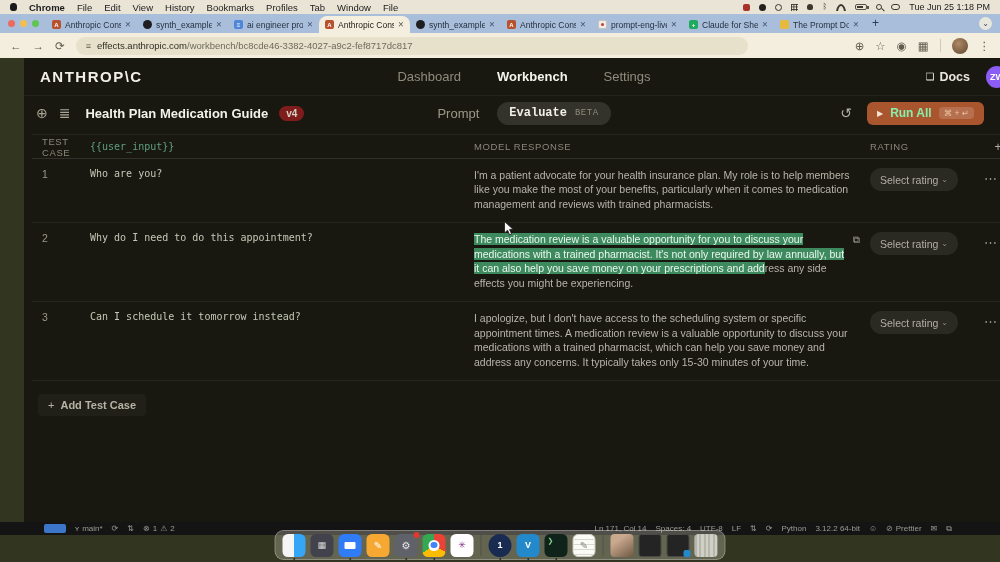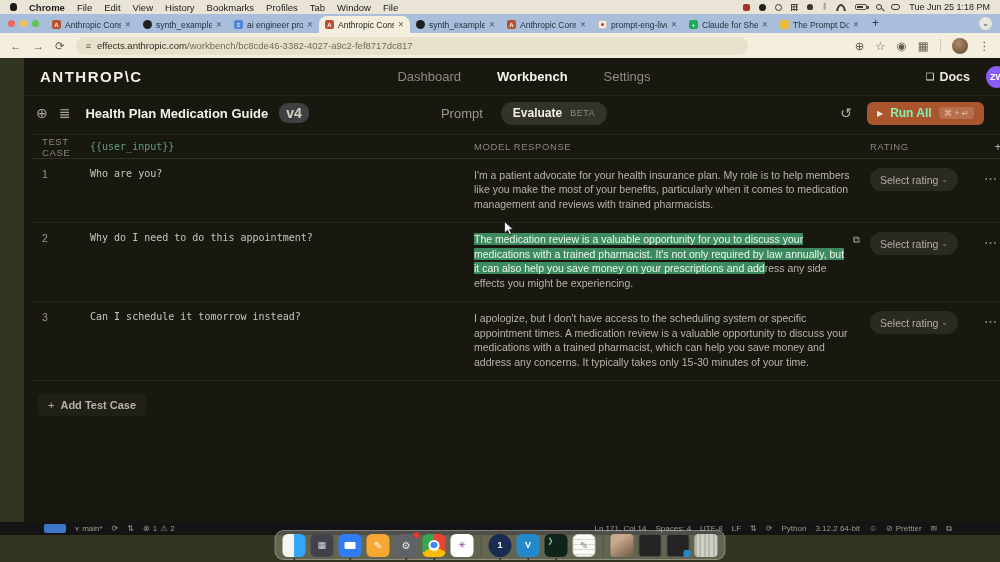--- a/index.html
+++ b/index.html
@@ -67,24 +67,24 @@
   .main-nav { position:absolute; left:0; right:0; display:flex; justify-content:center; gap:36px; font-size:13px; color:#8f8c7d; }
   .main-nav .nav-item.active { color:#f4f3ec; font-weight:bold; }
   .hdr-right { margin-left:auto; display:flex; align-items:center; gap:16px; z-index:2; }
   .docs-btn { color:#e9e7dd; font-size:12.5px; font-weight:600; display:flex; gap:5px; align-items:center; }
   .docs-ic { font-size:10px; font-weight:normal; }
   .avatar { width:22px; height:22px; border-radius:50%; background:#8b5cf6; color:#fff; font-size:9px; font-weight:bold; display:flex; align-items:center; justify-content:center; }
 
   .toolbar { height:34px; display:flex; align-items:center; padding:0 12px; gap:11px; position:relative; }
   .tb-ic { color:#a9a698; font-size:14px; }
   .doc-title { color:#f2f1ea; font-weight:bold; font-size:13px; margin-left:4px; }
-  .ver-badge { background:#404040; color:#d4d1c5; font-size:14px; padding:2px 7px; border-radius:9px; font-weight:bold; }
+  .ver-badge { background:#7f1d1d; color:#d4d1c5; font-size:10px; padding:2px 7px; border-radius:9px; font-weight:bold; }
   .seg { position:absolute; left:0; right:0; display:flex; justify-content:center; align-items:center; gap:18px; }
   .prompt-lbl { color:#9b9889; font-size:13px; }
-  .eval-pill { background:#34332b; border-radius:14px; padding:4.5px 12px; display:flex; gap:8px; align-items:center; }
+  .eval-pill { background:#34332b; border-radius:14px; padding:4.5px 12px; display:flex; gap:8px; align-items:center;font-family:Liberation Mono, monospace; }
   .eval-lbl { color:#f1efe8; font-size:12px; font-weight:bold; }
   .beta-lbl { color:#8e8b7c; font-size:9px; letter-spacing:.5px; }
   .tb-right { margin-left:auto; display:flex; align-items:center; gap:15px; z-index:2; }
   .hist-ic { color:#b3b0a3; font-size:14px; }
   .run-btn { background:#a9552e; border-radius:6px; height:23px; display:flex; align-items:center; gap:7px; padding:0 10px; }
   .run-play { color:#f5e3d4; font-size:8px; }
   .run-lbl { color:#86efac; font-size:12px; font-weight:bold; }
   .run-kbd { background:rgba(255,255,255,.16); border-radius:4px; padding:1px 5px; font-size:8.5px; color:#ecc3a0; }
   .kebab { color:#c9c6ba; font-size:13px; }
 

